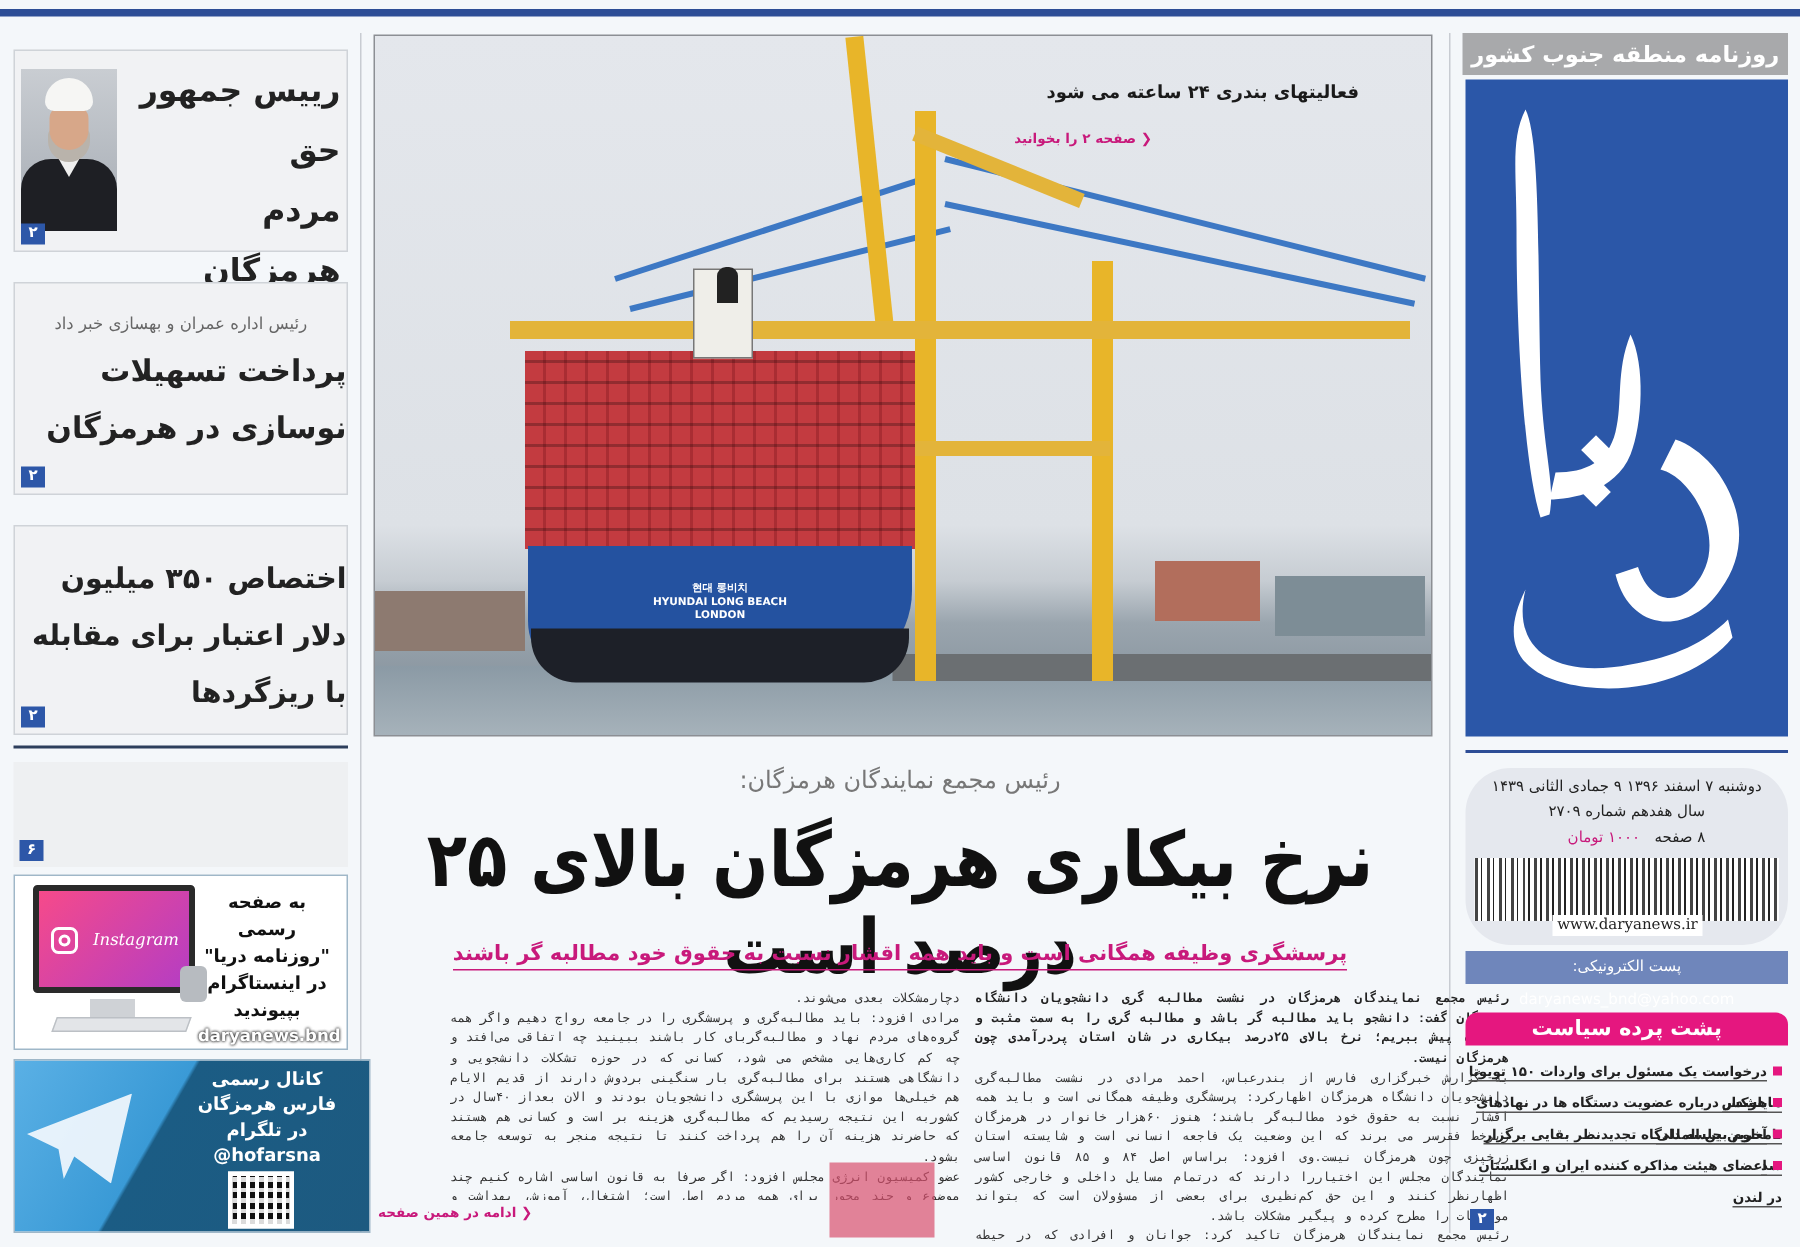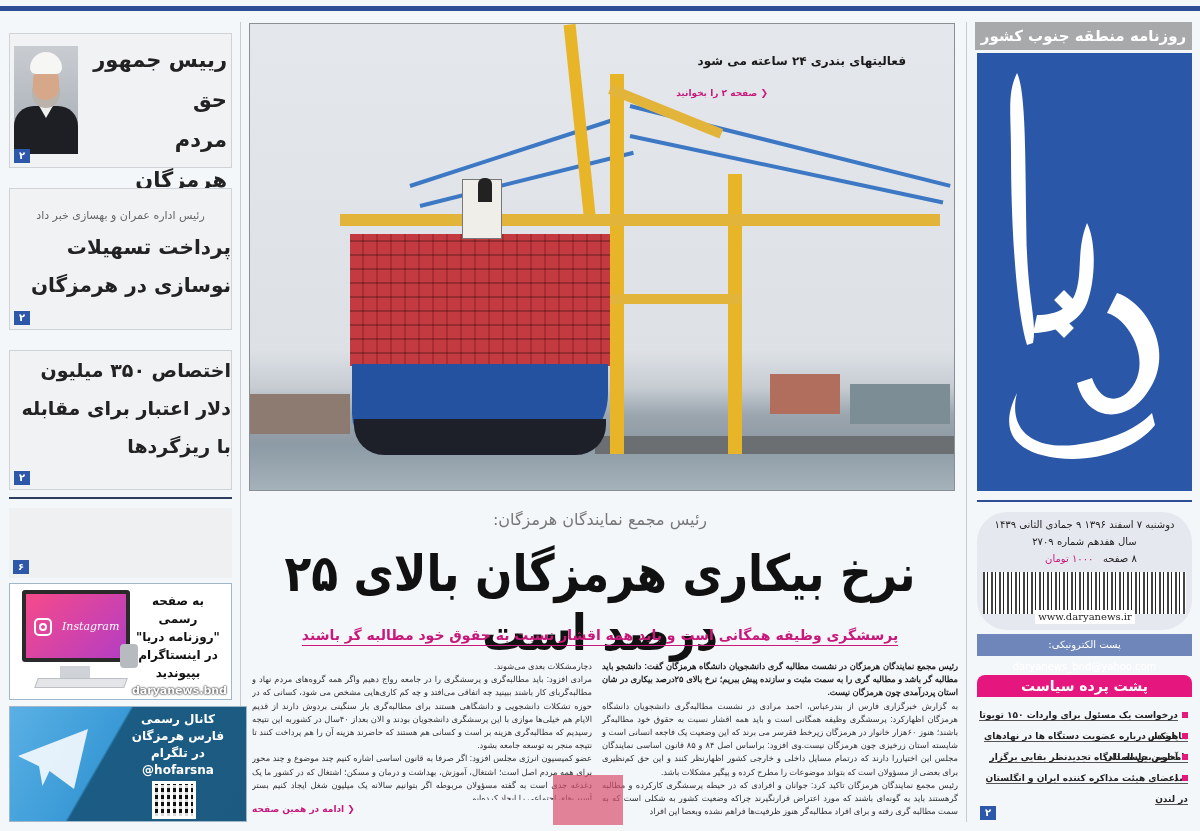--- a/index.html
+++ b/index.html
@@ -61,21 +61,21 @@
   .boom { position: absolute; height: 4px; background: #3d78c4; transform-origin: left center; }
   .distant { position: absolute; background: #9a6a55; }
   .photo-headline { position: absolute; right: 48px; top: 30px; font-size: 12px; font-weight: bold; color: #1a1a1a; direction: rtl; }
   .photo-more { position: absolute; right: 186px; top: 64px; font-size: 9px; font-weight: bold; color: #c8197b; direction: rtl; text-align: right; }
 
   
   .kicker-main { position: absolute; left: 240px; top: 510px; width: 720px; text-align: center; font-size: 16px; color: #777; direction: rtl; }
   .headline { position: absolute; left: 240px; top: 552px; width: 720px; text-align: center; font-size: 44px; font-weight: bold; color: #111; direction: rtl; letter-spacing: -1px; transform: scaleY(1.15); }
   .subhead { position: absolute; left: 240px; top: 625px; width: 720px; text-align: center; direction: rtl; }
   .subhead span { font-size: 14px; font-weight: bold; color: #c8197b; border-bottom: 1px solid #c8197b; padding-bottom: 2px; }
-  .bodycol { position: absolute; font-size: 8.3px; line-height: 13.2px; color: #333; direction: rtl; text-align: justify; font-family: Liberation Sans, sans-serif; }
+  .bodycol { position: absolute; font-size: 8.3px; line-height: 13.2px; color: #333; direction: rtl; text-align: justify; font-family: Liberation Mono, monospace; margin-left: 48px; }
   .bodycol p { margin: 0; }
   .bodycol .lead { font-weight: bold; color: #222; }
   .more-link { position: absolute; left: 252px; top: 804px; font-size: 9px; font-weight: bold; color: #c8197b; direction: rtl; }
   .pinkmark { position: absolute; left: 553px; top: 775px; width: 70px; height: 50px; background: rgba(216, 80, 110, .7); }
 
   
   .tagline { position: absolute; left: 975px; top: 22px; width: 217px; height: 28px; background: #a8a9ab; color: #fff; font-size: 15px; font-weight: bold; line-height: 28px; text-align: center; direction: rtl; }
   .logo { position: absolute; left: 977px; top: 53px; width: 215px; height: 438px; background: #2b57a8; }
   .logo svg { position: absolute; left: 0; top: 0; }
   .rline { position: absolute; left: 977px; top: 500px; width: 215px; height: 2px; background: #2d4d96; }
@@ -117,21 +117,21 @@
 <div class="lbox" style="top:188px;height:142px">
   <div class="kicker">رئیس اداره عمران و بهسازی خبر داد</div>
   <div class="h" style="font-size:20px;line-height:38px;margin-top:6px;">
     <div>پرداخت تسهیلات</div>
     <div>نوسازی در هرمزگان</div>
   </div>
   <div class="pg">۲</div>
 </div>
 
 <div class="lbox" style="top:350px;height:140px">
-  <div class="h" style="font-size:19px;line-height:38px;">
+  <div class="h" style="font-size:19px;line-height:38px;margin-top:16px;">
     <div>اختصاص ۳۵۰ میلیون</div>
     <div>دلار اعتبار برای مقابله</div>
     <div>با ریزگردها</div>
   </div>
   <div class="pg">۲</div>
 </div>
 <div style="position:absolute;left:9px;top:497px;width:223px;height:2px;background:#2d3f5c"></div>
 
 <div class="lbox" style="top:508px;height:70px;border:none;background:#eef0f2">
   <div class="pg">۶</div>
@@ -182,20 +182,25 @@
   <div class="crane-leg" style="left:478px;top:150px;width:14px;height:280px"></div>
   <div class="crane-beam" style="left:90px;top:190px;width:600px;height:12px"></div>
   <div class="crane-beam" style="left:360px;top:270px;width:130px;height:10px"></div>
   <div class="crane-beam" style="left:360px;top:60px;width:120px;height:10px;transform:rotate(22deg);transform-origin:left"></div>
 
   <div class="containers"></div>
   <div class="bridge"></div>
   <div class="funnel"></div>
   <div class="hull"></div>
   <div class="hull-bottom"></div>
+  <div class="hull-text">
+    <div>현대 롱비치</div>
+    <div>HYUNDAI LONG BEACH</div>
+    <div>LONDON</div>
+  </div>
 
   <div class="photo-headline">فعالیتهای بندری ۲۴ ساعته می شود</div>
   <div class="photo-more"><span>❮ </span><span>صفحه ۲ را بخوانید</span></div>
 </div>
 
 <div class="kicker-main">رئیس مجمع نمایندگان هرمزگان:</div>
 <div class="headline">نرخ بیکاری هرمزگان بالای ۲۵ درصد است</div>
 <div class="subhead"><span>پرسشگری وظیفه همگانی است و باید همه اقشار نسبت به حقوق خود مطالبه گر باشند</span></div>
 
 <div class="bodycol" style="left:602px;top:660px;width:356px">

